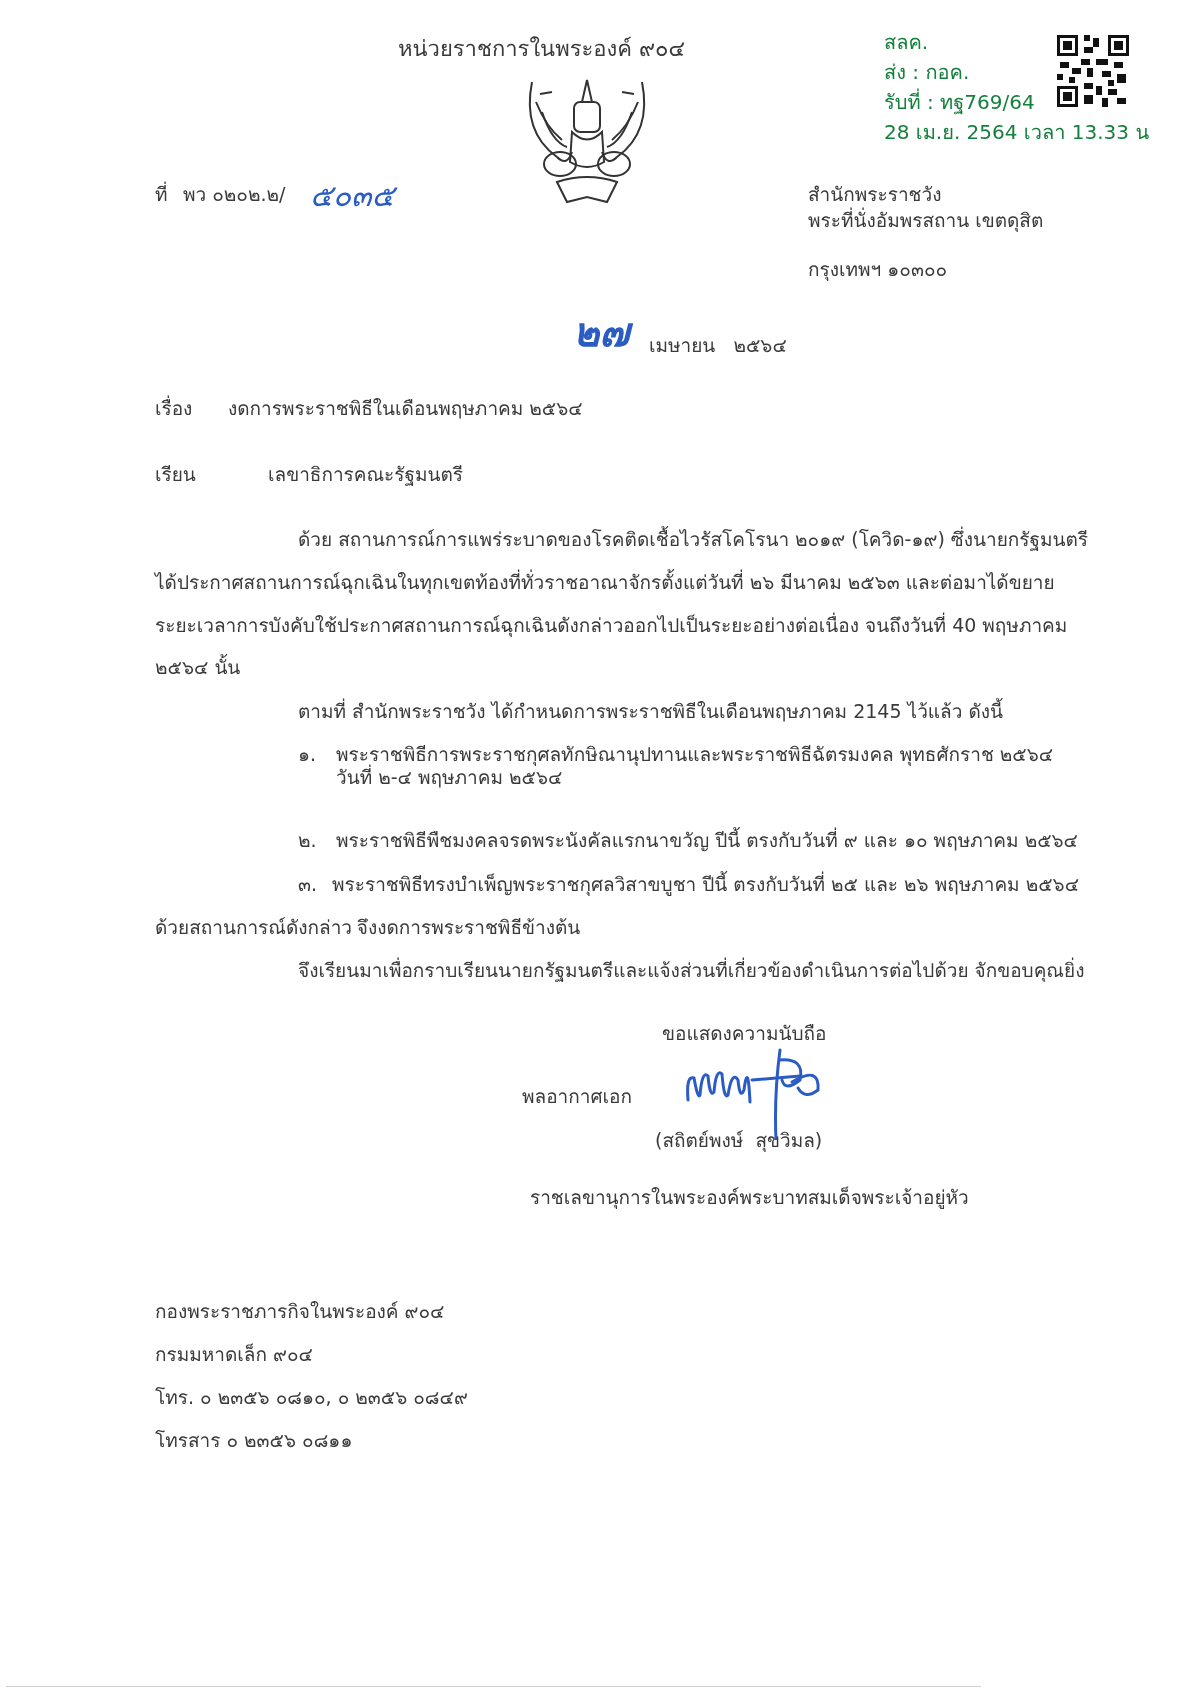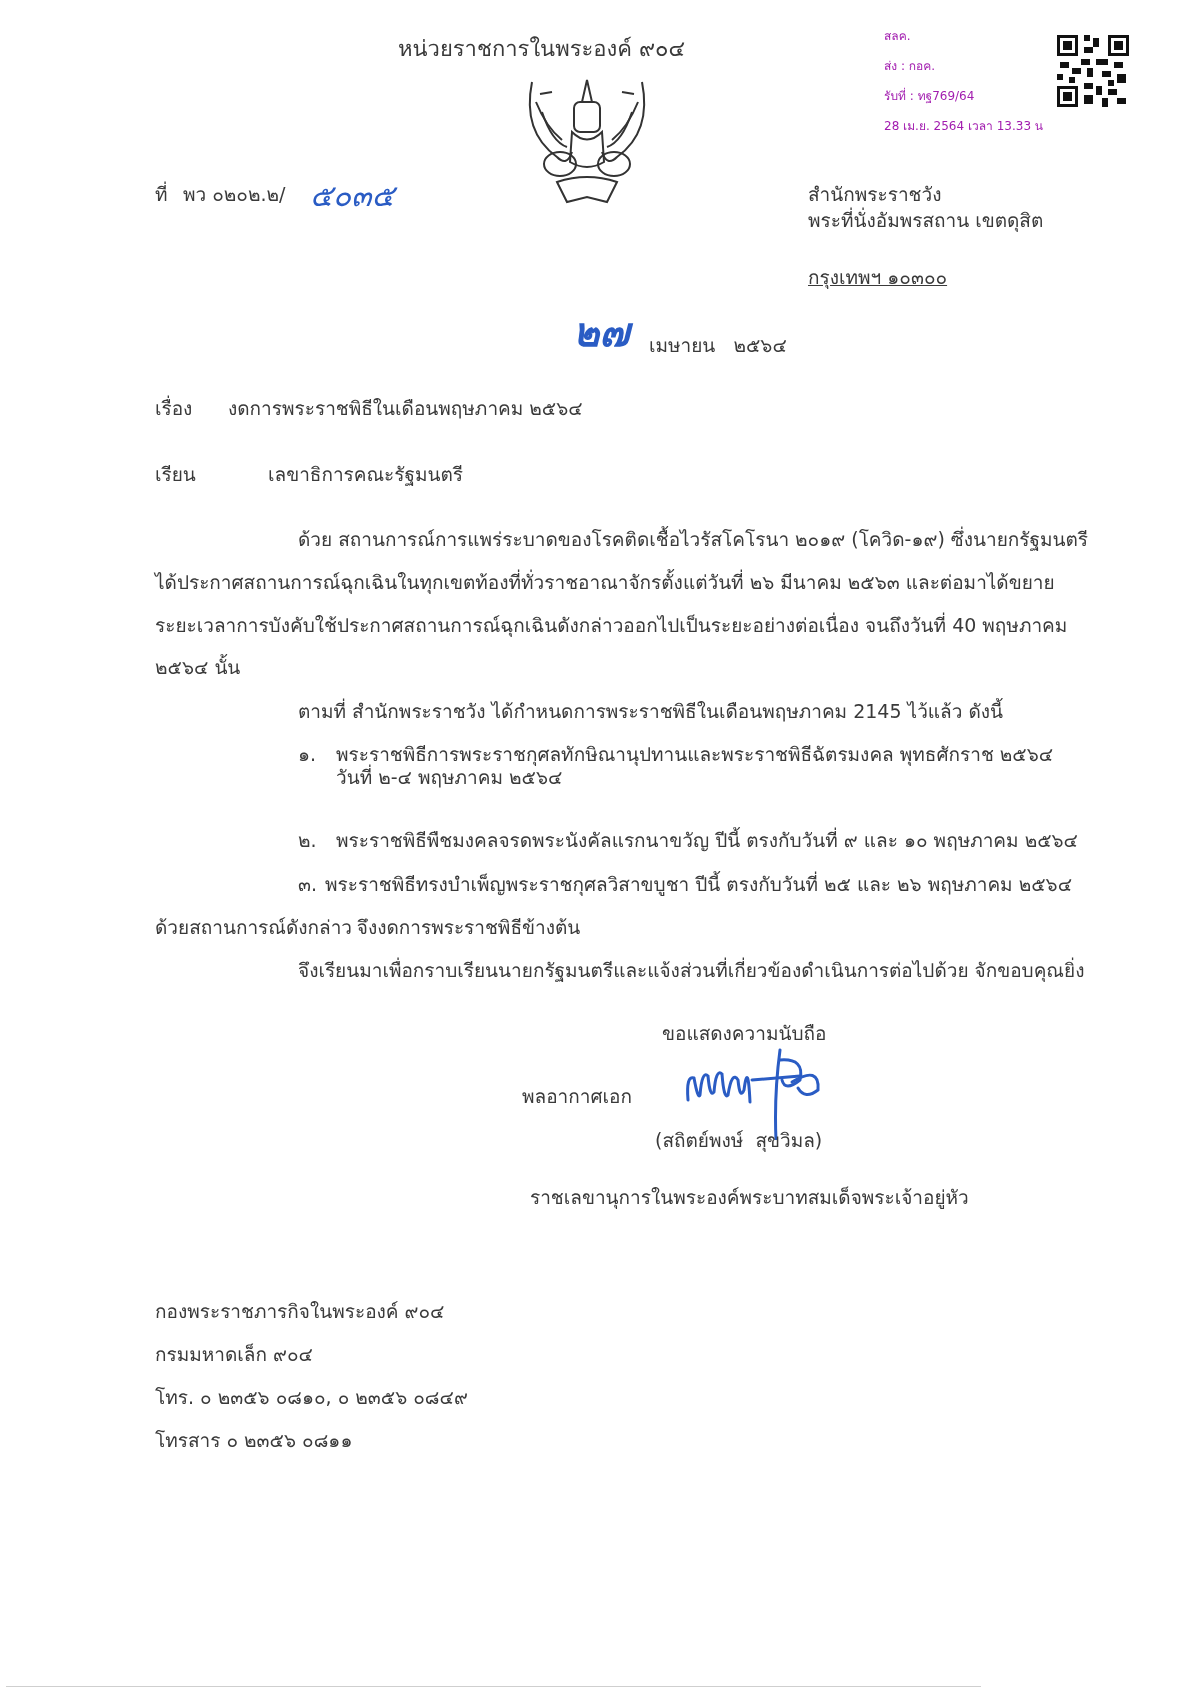--- a/index.html
+++ b/index.html
@@ -1,21 +1,21 @@
 <!DOCTYPE html>
 <html><head>
 <meta charset="utf-8">
 <style>
   html, body { margin:0; padding:0; background:#ffffff; }
   body { width:1200px; height:1697px; position:relative; overflow:hidden;
          font-family:"DejaVu Sans", "Liberation Sans", sans-serif; color:#3a3a3a; }
   .abs { position:absolute; white-space:nowrap; }
   .t { font-size:19px; line-height:1; }
   .hw { color:#2a5cc4; font-family:"DejaVu Serif", serif; font-style:italic; }
-  .stamp { font-size:12px; color:#a21caf; }
+  .stamp { font-size:20px; color:#15803d; }
   .footer-line { position:absolute; left:6px; top:1686px; width:975px; height:1px; background:#cfcfcf; }
 </style>
 </head>
 <body>
 
 <div class="abs t" style="left:398px;top:38px;font-size:22px;">หน่วยราชการในพระองค์ ๙๐๔</div>
 
 <div class="abs" style="left:512px;top:72px;width:150px;height:140px;">
   <svg width="150" height="140" viewBox="0 0 150 140">
     <g fill="none" stroke="#333" stroke-width="2">
@@ -74,21 +74,21 @@
     </g>
   </svg>
 </div>
 
 <div class="abs t" style="left:155px;top:185px;">ที่</div>
 <div class="abs t" style="left:183px;top:185px;">พว ๐๒๐๒.๒/</div>
 <div class="abs hw" style="left:310px;top:172px;font-size:30px;">๕๐๓๕</div>
 
 <div class="abs t" style="left:808px;top:185px;">สำนักพระราชวัง</div>
 <div class="abs t" style="left:808px;top:211px;">พระที่นั่งอัมพรสถาน เขตดุสิต</div>
-<div class="abs t" style="left:808px;top:268px;text-decoration:underline;">กรุงเทพฯ ๑๐๓๐๐</div>
+<div class="abs t" style="left:808px;top:260px;">กรุงเทพฯ ๑๐๓๐๐</div>
 
 <div class="abs hw" style="left:573px;top:300px;font-size:40px;font-weight:bold;">๒๗</div>
 <div class="abs t" style="left:640px;top:336px;white-space:pre;margin-left:9px;">เมษายน   ๒๕๖๔</div>
 
 <div class="abs t" style="left:155px;top:399px;">เรื่อง</div>
 <div class="abs t" style="left:228px;top:399px;">งดการพระราชพิธีในเดือนพฤษภาคม ๒๕๖๔</div>
 <div class="abs t" style="left:155px;top:465px;">เรียน</div>
 <div class="abs t" style="left:228px;top:465px;margin-left:40px;">เลขาธิการคณะรัฐมนตรี</div>
 
 <div class="abs t" style="left:298px;top:530px;">ด้วย สถานการณ์การแพร่ระบาดของโรคติดเชื้อไวรัสโคโรนา ๒๐๑๙ (โควิด-๑๙) ซึ่งนายกรัฐมนตรี</div>
@@ -99,21 +99,21 @@
 <div class="abs t" style="left:298px;top:702px;">ตามที่ สำนักพระราชวัง ได้กำหนดการพระราชพิธีในเดือนพฤษภาคม 2145 ไว้แล้ว ดังนี้</div>
 
 <div class="abs t" style="left:298px;top:745px;">๑.</div>
 <div class="abs t" style="left:336px;top:745px;">พระราชพิธีการพระราชกุศลทักษิณานุปทานและพระราชพิธีฉัตรมงคล พุทธศักราช ๒๕๖๔</div>
 <div class="abs t" style="left:336px;top:768px;">วันที่ ๒-๔ พฤษภาคม ๒๕๖๔</div>
 
 <div class="abs t" style="left:298px;top:831px;">๒.</div>
 <div class="abs t" style="left:336px;top:831px;">พระราชพิธีพืชมงคลจรดพระนังคัลแรกนาขวัญ ปีนี้ ตรงกับวันที่ ๙ และ ๑๐ พฤษภาคม ๒๕๖๔</div>
 
 <div class="abs t" style="left:298px;top:875px;">๓.</div>
-<div class="abs t" style="left:325px;top:875px;">พระราชพิธีทรงบำเพ็ญพระราชกุศลวิสาขบูชา ปีนี้ ตรงกับวันที่ ๒๕ และ ๒๖ พฤษภาคม ๒๕๖๔</div>
+<div class="abs t" style="left:332px;top:875px;">พระราชพิธีทรงบำเพ็ญพระราชกุศลวิสาขบูชา ปีนี้ ตรงกับวันที่ ๒๕ และ ๒๖ พฤษภาคม ๒๕๖๔</div>
 
 <div class="abs t" style="left:155px;top:918px;font-family:Liberation Serif, serif;">ด้วยสถานการณ์ดังกล่าว จึงงดการพระราชพิธีข้างต้น</div>
 <div class="abs t" style="left:298px;top:961px;">จึงเรียนมาเพื่อกราบเรียนนายกรัฐมนตรีและแจ้งส่วนที่เกี่ยวข้องดำเนินการต่อไปด้วย จักขอบคุณยิ่ง</div>
 
 <div class="abs t" style="left:662px;top:1024px;">ขอแสดงความนับถือ</div>
 <div class="abs" style="left:680px;top:1040px;width:170px;height:100px;">
   <svg width="170" height="100" viewBox="0 0 170 100">
     <g fill="none" stroke="#2a5cc4" stroke-width="3" stroke-linecap="round">
       <path d="M8 60 Q6 35 14 38 Q18 60 20 55 Q22 30 28 36 Q30 58 34 52 Q36 28 42 34 Q44 60 48 55 Q52 30 58 40 Q60 60 64 50 Q68 20 70 62"></path>
       <path d="M72 40 L120 36"></path>

